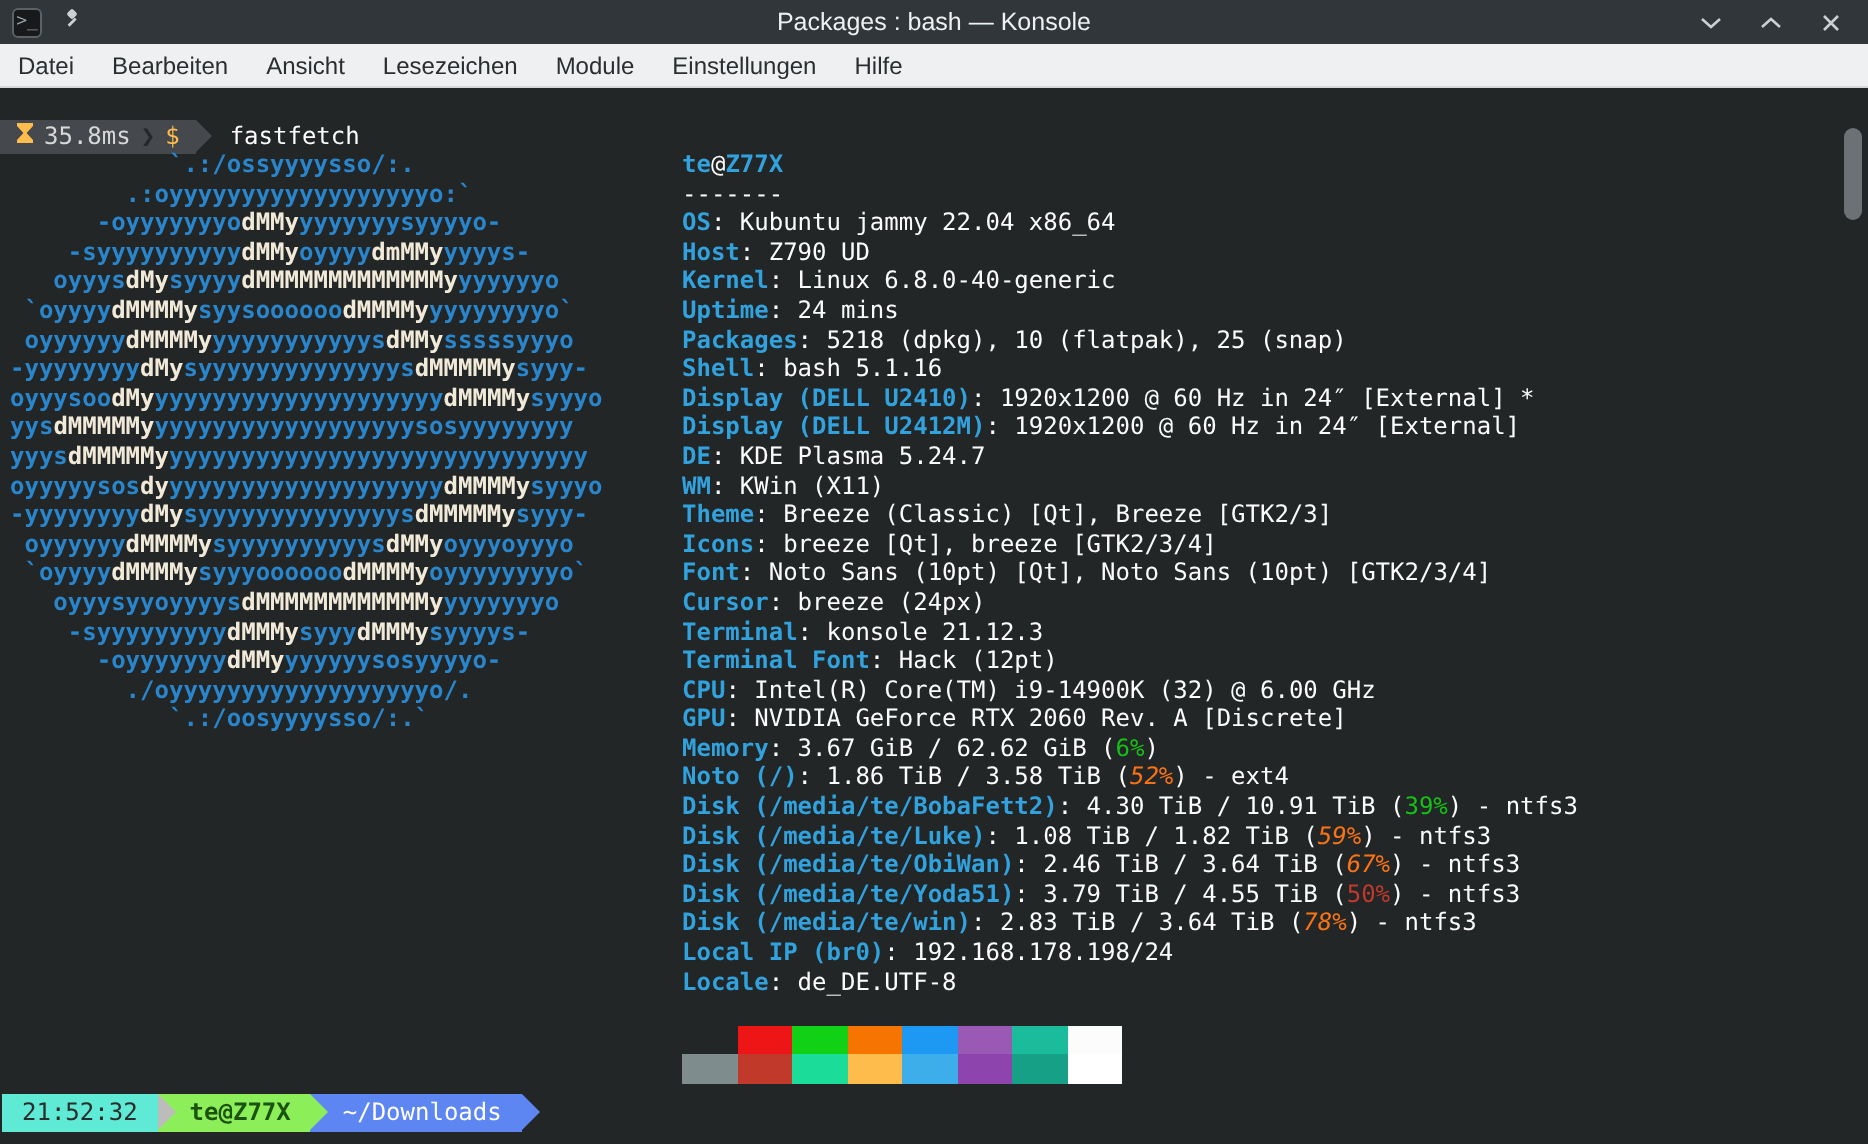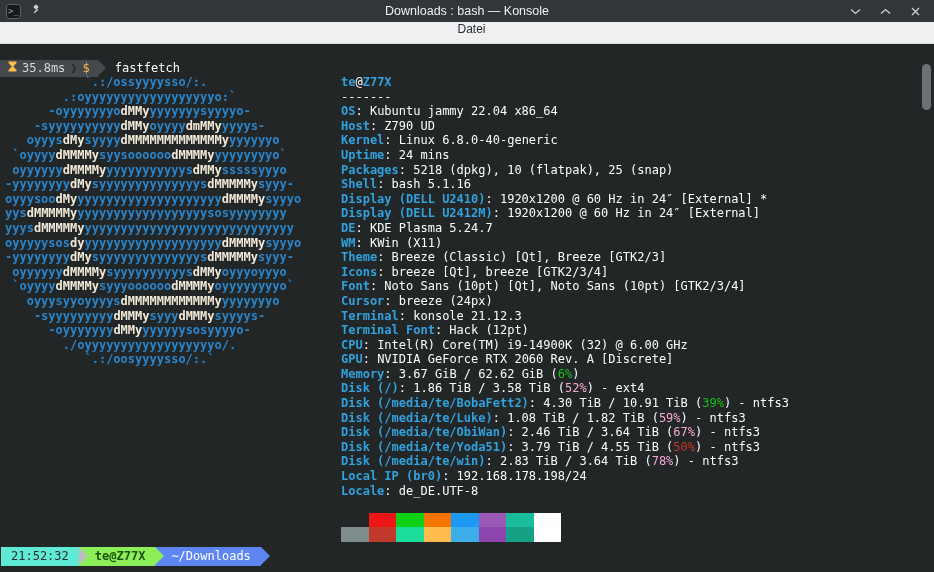--- a/index.html
+++ b/index.html
@@ -20,21 +20,21 @@
   }
   .title-text { position:absolute; left:0; right:0; text-align:center; pointer-events:none; }
   .window-controls { margin-left:auto; display:flex; align-items:center; gap:16px; padding-right:12px; z-index:2; }
   .win-btn { width:14px; height:14px; display:flex; align-items:center; justify-content:center; cursor:default; }
 
   
   .menubar {
     position:absolute; top:22px; left:0; right:0; height:22px;
     background:#eff0f1; border-bottom:1px solid #d6d8da;
     display:flex; align-items:center; gap:19px; padding-left:9px;
-    font-size:12px; color:#2b2e31;flex-direction:column;
+    font-size:12px; color:#2b2e31;
   }
   .menu-item { cursor:default; }
 
   
   .terminal {
     position:absolute; top:44px; left:0; right:0; bottom:0; background:#232627;
     font-family:"DejaVu Sans Mono", monospace; font-size:12px; line-height:14.6px;margin-top:15px;
   }
 
   
@@ -48,21 +48,21 @@
 
   
   .art { position:absolute; top:16px; left:5px; }
   .art-line, .info-line, .palette-row { white-space:pre; height:14.6px; }
   .c-b { color:#2a86cc; font-weight:bold; }
   .c-w { color:#f2ead9; font-weight:bold; }
   .info { position:absolute; top:16px; left:341px; }
   .c-blue { color:#31a2dd; font-weight:bold; }
   .c-white { color:#fcfcfc; }
   .c-green { color:#15c115; }
-  .c-yellow { color:#f9a8d4; }
+  .c-yellow { color:#f97316;font-style:italic; }
   .c-red { color:#c0392b; }
 
   .palette { margin-top:14.6px; }
   .palette-row { display:flex; height:14.6px; }
   .swatch { display:inline-block; width:27.5px; height:14.6px; }
 
   
   .scroll-thumb {
     position:absolute; top:5px; right:3px; width:9px; height:46px;
     background:#6c7175; border-radius:4.5px;
@@ -90,21 +90,21 @@
       <span class="app-icon">&gt;_</span>
       <span>
         <svg width="12" height="12" viewBox="0 0 12 12">
             <g fill="#cdd0d3">
               <rect x="5" y="1" width="4" height="4" rx="1" transform="rotate(45 7 3)"></rect>
               <rect x="6.4" y="4.5" width="1.4" height="5" transform="rotate(45 7 7)"></rect>
             </g>
           </svg>
       </span>
     </div>
-    <div class="title-text">Downloads : bash — Konsole</div>
+    <div class="title-text">Packages : bash — Konsole</div>
     <div class="window-controls">
       <span class="win-btn">
         <svg width="11" height="7" viewBox="0 0 11 7">
             <polyline points="1,1.5 5.5,5.5 10,1.5" fill="none" stroke="#ccd0d3" stroke-width="1.3"></polyline>
           </svg>
       </span>
       <span class="win-btn">
         <svg width="11" height="7" viewBox="0 0 11 7">
             <polyline points="1,5.5 5.5,1.5 10,5.5" fill="none" stroke="#ccd0d3" stroke-width="1.3"></polyline>
           </svg>
@@ -164,21 +164,21 @@
           <div class="info-line"><span class="c-blue">WM</span><span class="c-white">: KWin (X11)</span></div>
           <div class="info-line"><span class="c-blue">Theme</span><span class="c-white">: Breeze (Classic) [Qt], Breeze [GTK2/3]</span></div>
           <div class="info-line"><span class="c-blue">Icons</span><span class="c-white">: breeze [Qt], breeze [GTK2/3/4]</span></div>
           <div class="info-line"><span class="c-blue">Font</span><span class="c-white">: Noto Sans (10pt) [Qt], Noto Sans (10pt) [GTK2/3/4]</span></div>
           <div class="info-line"><span class="c-blue">Cursor</span><span class="c-white">: breeze (24px)</span></div>
           <div class="info-line"><span class="c-blue">Terminal</span><span class="c-white">: konsole 21.12.3</span></div>
           <div class="info-line"><span class="c-blue">Terminal Font</span><span class="c-white">: Hack (12pt)</span></div>
           <div class="info-line"><span class="c-blue">CPU</span><span class="c-white">: Intel(R) Core(TM) i9-14900K (32) @ 6.00 GHz</span></div>
           <div class="info-line"><span class="c-blue">GPU</span><span class="c-white">: NVIDIA GeForce RTX 2060 Rev. A [Discrete]</span></div>
           <div class="info-line"><span class="c-blue">Memory</span><span class="c-white">: 3.67 GiB / 62.62 GiB (</span><span class="c-green">6%</span><span class="c-white">)</span></div>
-          <div class="info-line"><span class="c-blue">Disk (/)</span><span class="c-white">: 1.86 TiB / 3.58 TiB (</span><span class="c-yellow">52%</span><span class="c-white">) - ext4</span></div>
+          <div class="info-line"><span class="c-blue">Noto (/)</span><span class="c-white">: 1.86 TiB / 3.58 TiB (</span><span class="c-yellow">52%</span><span class="c-white">) - ext4</span></div>
           <div class="info-line"><span class="c-blue">Disk (/media/te/BobaFett2)</span><span class="c-white">: 4.30 TiB / 10.91 TiB (</span><span class="c-green">39%</span><span class="c-white">) - ntfs3</span></div>
           <div class="info-line"><span class="c-blue">Disk (/media/te/Luke)</span><span class="c-white">: 1.08 TiB / 1.82 TiB (</span><span class="c-yellow">59%</span><span class="c-white">) - ntfs3</span></div>
           <div class="info-line"><span class="c-blue">Disk (/media/te/ObiWan)</span><span class="c-white">: 2.46 TiB / 3.64 TiB (</span><span class="c-yellow">67%</span><span class="c-white">) - ntfs3</span></div>
           <div class="info-line"><span class="c-blue">Disk (/media/te/Yoda51)</span><span class="c-white">: 3.79 TiB / 4.55 TiB (</span><span class="c-red">50%</span><span class="c-white">) - ntfs3</span></div>
           <div class="info-line"><span class="c-blue">Disk (/media/te/win)</span><span class="c-white">: 2.83 TiB / 3.64 TiB (</span><span class="c-yellow">78%</span><span class="c-white">) - ntfs3</span></div>
           <div class="info-line"><span class="c-blue">Local IP (br0)</span><span class="c-white">: 192.168.178.198/24</span></div>
           <div class="info-line"><span class="c-blue">Locale</span><span class="c-white">: de_DE.UTF-8</span></div>
         </div>
       <div class="palette" id="palette">
           <div class="palette-row"><span class="swatch" style="background: rgb(35, 38, 39);"></span><span class="swatch" style="background: rgb(237, 21, 21);"></span><span class="swatch" style="background: rgb(17, 209, 22);"></span><span class="swatch" style="background: rgb(246, 116, 0);"></span><span class="swatch" style="background: rgb(29, 153, 243);"></span><span class="swatch" style="background: rgb(155, 89, 182);"></span><span class="swatch" style="background: rgb(26, 188, 156);"></span><span class="swatch" style="background: rgb(252, 252, 252);"></span></div>

